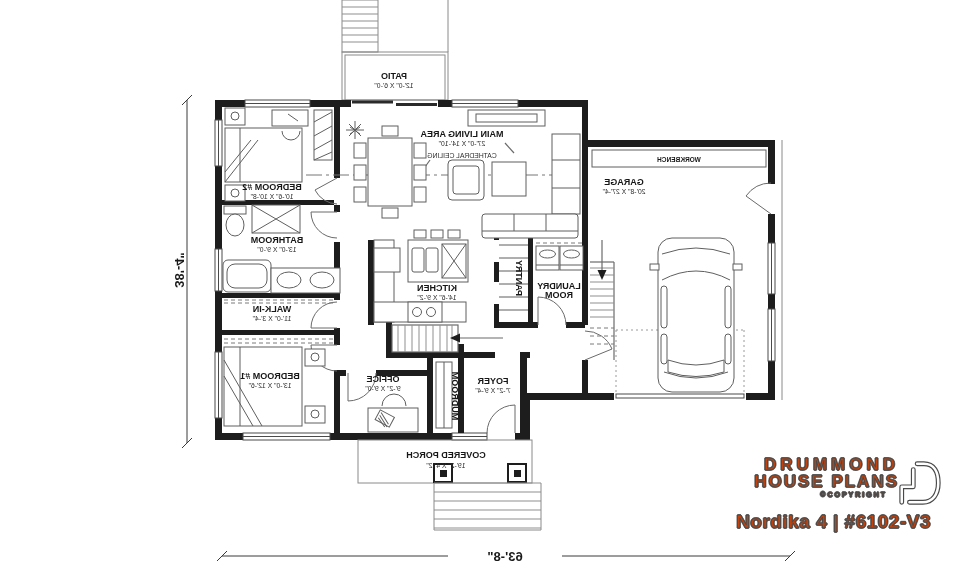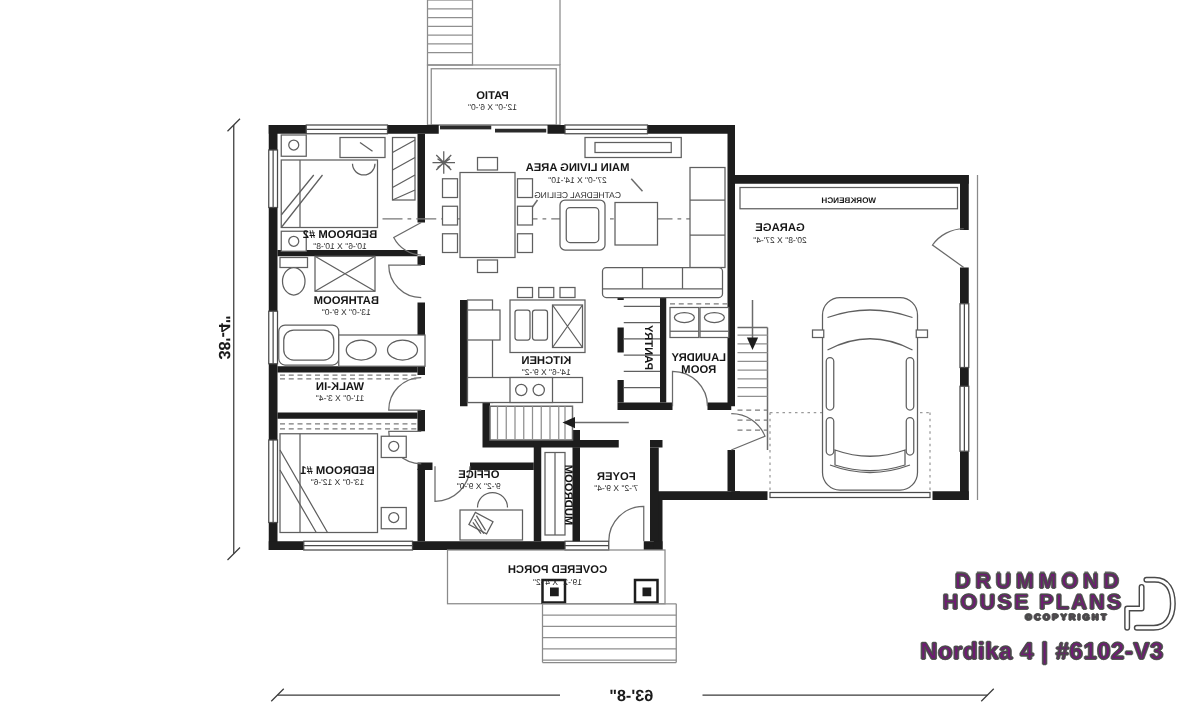--- a/index.html
+++ b/index.html
@@ -20,21 +20,21 @@
   .ridge{stroke:#777;stroke-width:1;fill:none;stroke-dasharray:16 4 3 4;}
   .dimln{stroke:#3a3a3a;stroke-width:1;}
   .name{font-size:9px;font-weight:700;fill:#161616;}
   .size{font-size:6.8px;font-weight:400;fill:#2b2b2b;}
   .tiny{font-size:6.5px;font-weight:700;fill:#161616;}
   .dimtx{font-size:13px;font-weight:700;fill:#1a1a1a;}
   .arrow{fill:#1d1d1d;}
   
   .brand{position:absolute;left:735px;top:456px;width:210px;display:flex;
          flex-direction:column;align-items:flex-end;}
-  .outl{color:#701a75;-webkit-text-stroke:0.9px #4a4a4a;
+  .outl{color:#c2410c;-webkit-text-stroke:0.9px #4a4a4a;
         text-shadow:-1px 0 0 #6a6a6a,1px 0 0 #6a6a6a,0 -1px 0 #6a6a6a,0 1px 0 #6a6a6a;
         font-weight:700;white-space:nowrap;padding-left:48px;}
   .brand-l1{font-size:17px;letter-spacing:4px;line-height:17px;margin-right:46px;}
   .brand-l2{font-size:17px;letter-spacing:2px;line-height:17px;margin-right:46px;}
   .brand-copy{font-size:7px;letter-spacing:2px;line-height:10px;margin-right:58px;}
   .brand-title{font-size:19px;letter-spacing:0.5px;line-height:24px;margin-right:14px;margin-top:10px;}
   .brand-mark{position:absolute;right:2px;top:2px;}
 </style>
 </head>
 <body>

